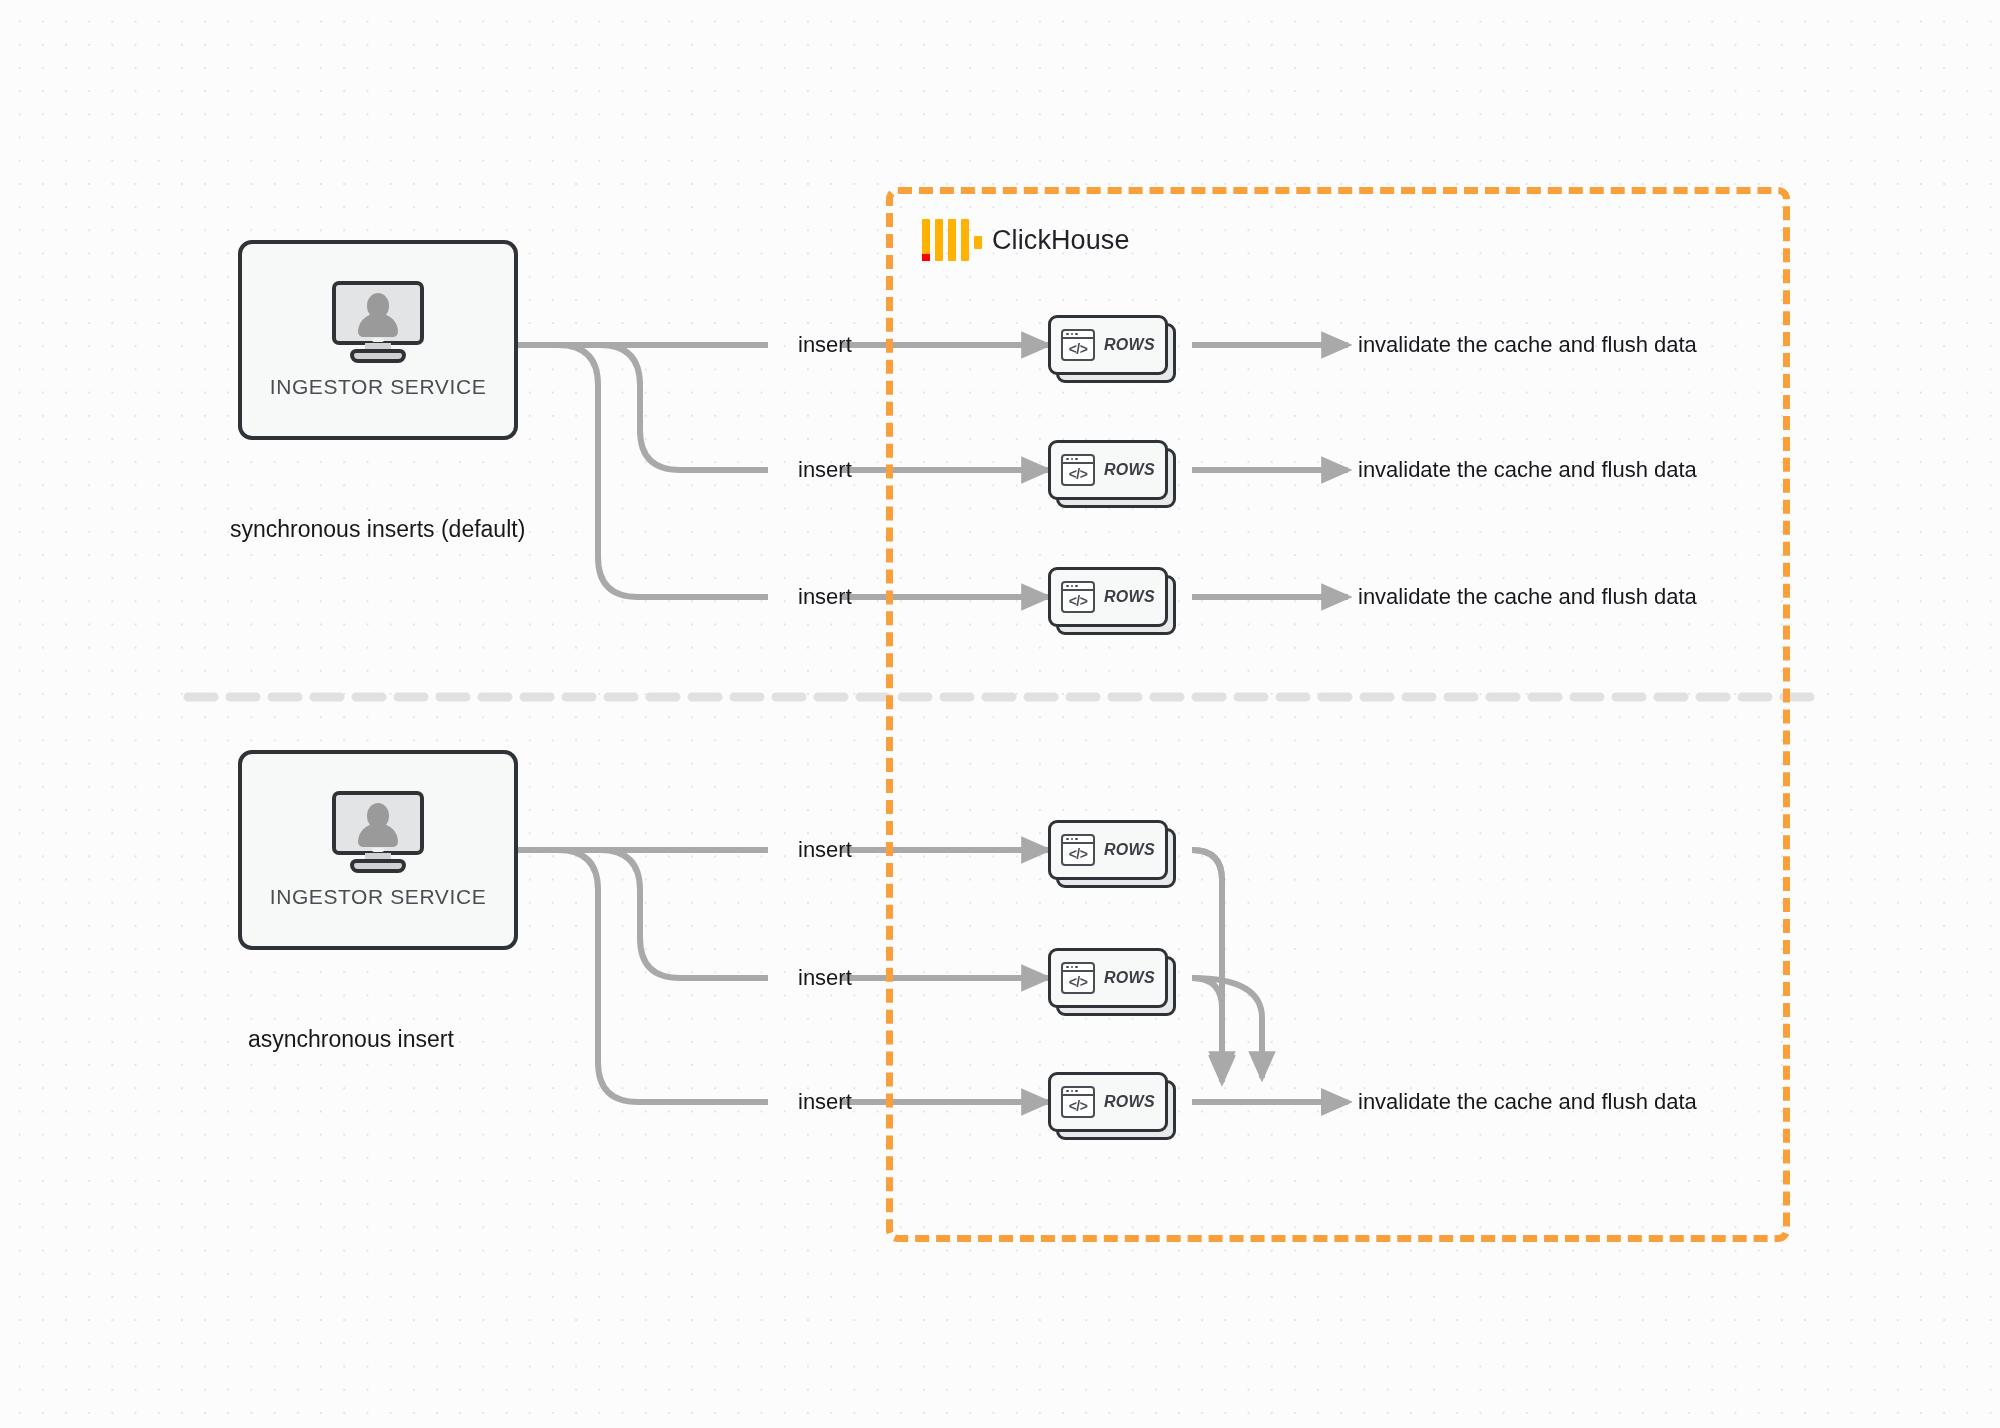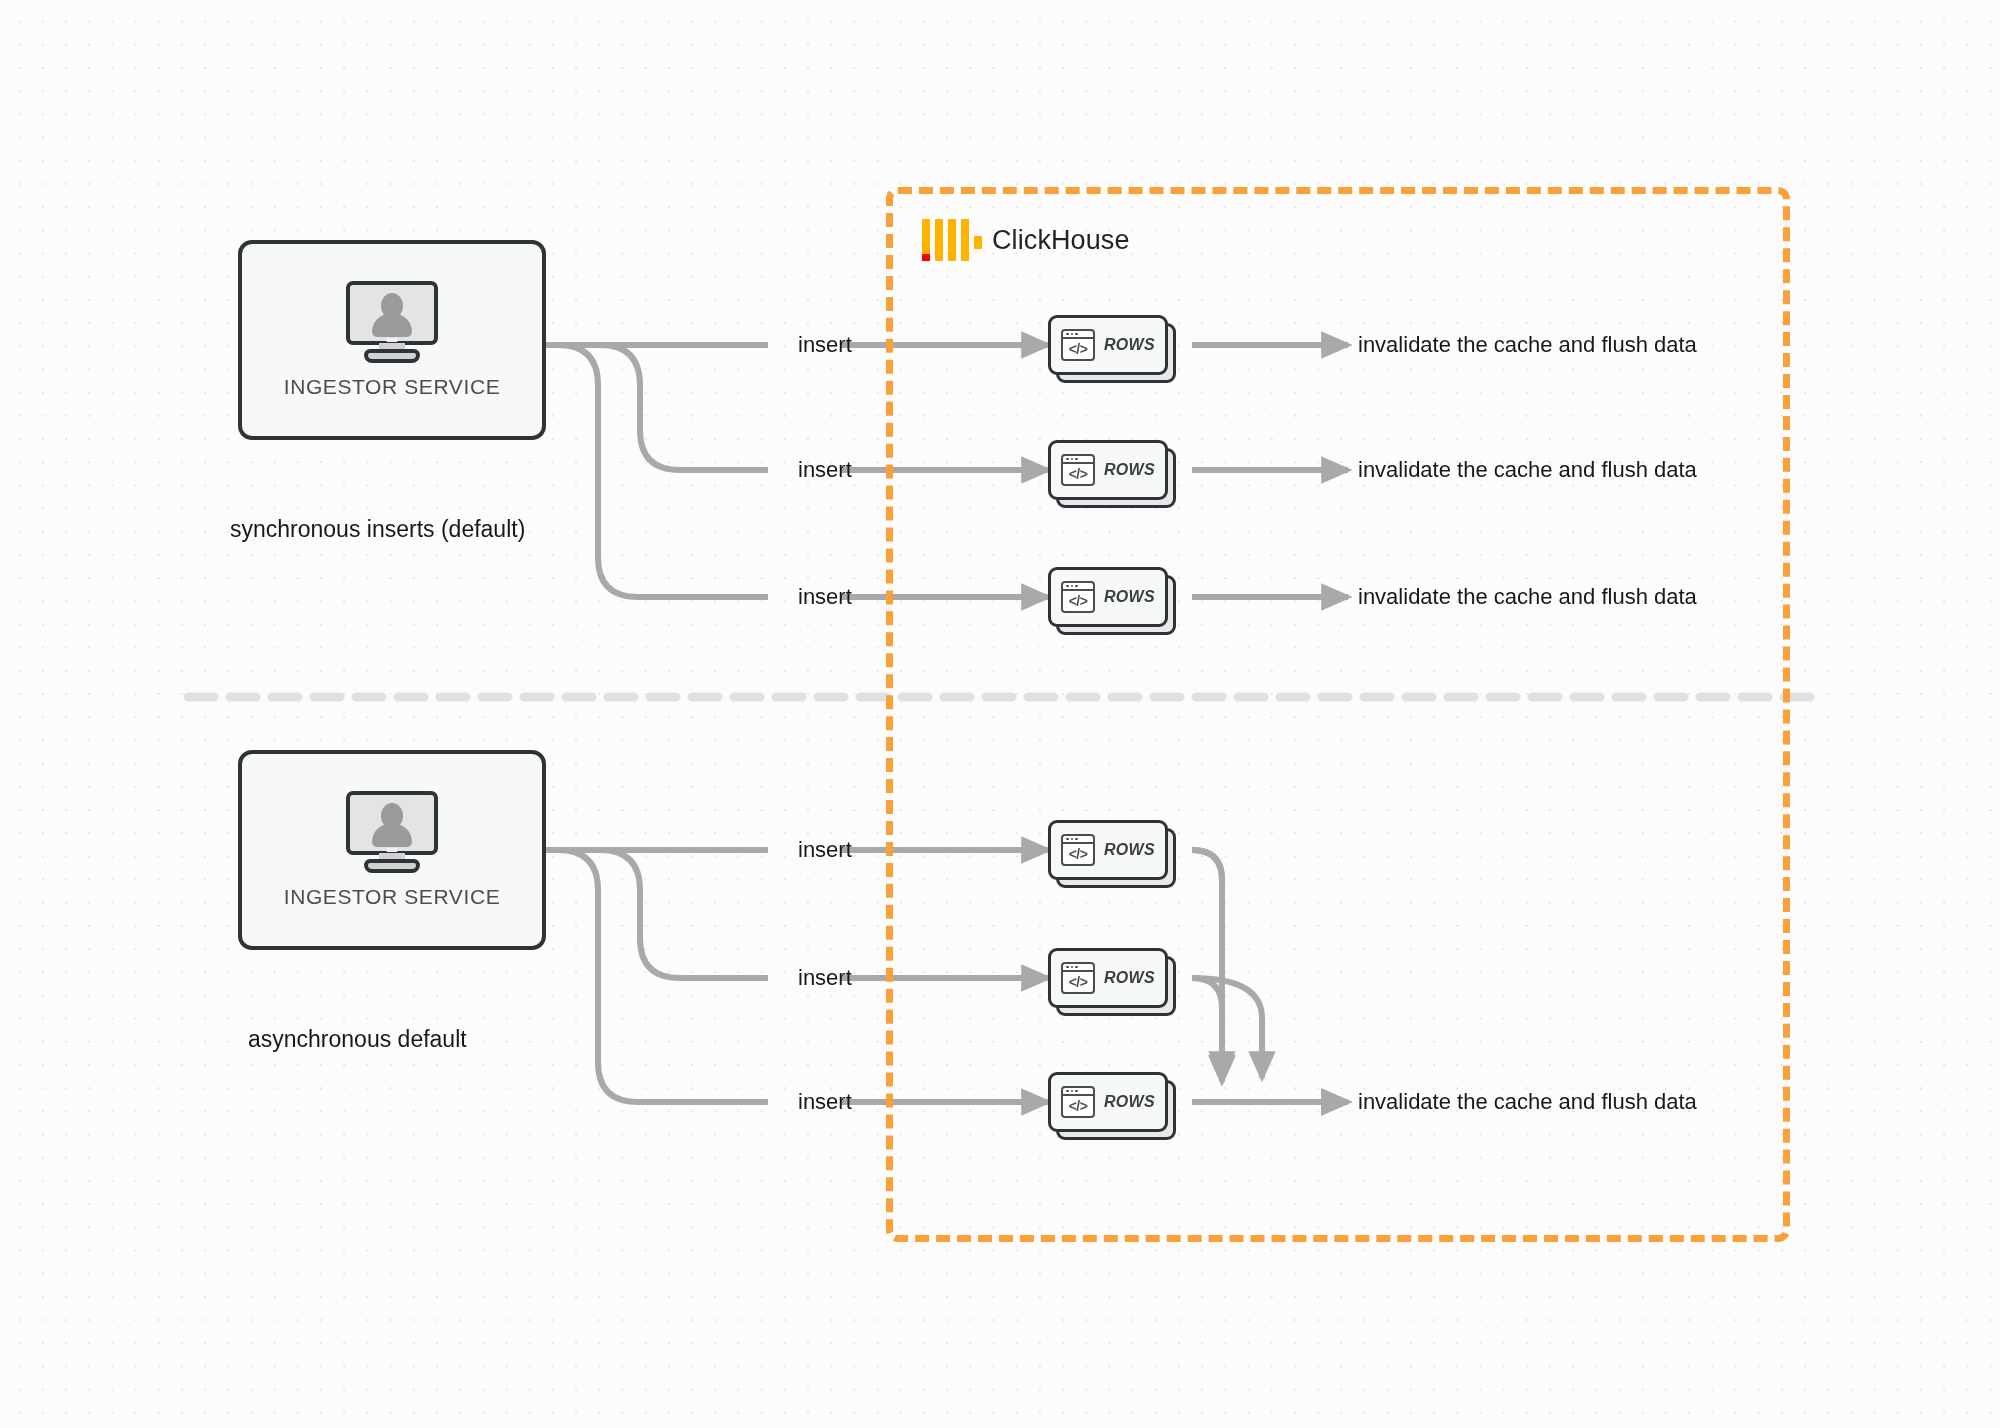--- a/index.html
+++ b/index.html
@@ -74,21 +74,21 @@
   .ch-name {
     font-size: 27px;
     color: #1f2227;
     letter-spacing: 0.1px;
     white-space: nowrap;
   }
 
   
   .ingestor {
     position: absolute;
-    width: 308px; height: 200px;
+    width: 280px; height: 200px;
     background: #f7f8f8;
     border: 4px solid #2f3337;
     border-radius: 14px;
     box-sizing: border-box;
     display: flex;
     flex-direction: column;
     align-items: center;
     justify-content: center;
   }
   .ingestor.sync { left: 238px; top: 240px; }
@@ -382,21 +382,21 @@
       <div class="monitor-screen"></div>
       <div class="person-head"></div>
       <div class="person-body"></div>
       <div class="monitor-dot"></div>
       <div class="monitor-neck"></div>
       <div class="monitor-base"></div>
     </div>
     <div class="ingestor-label">INGESTOR SERVICE</div>
   </div>
 
-  <div class="section-caption async">asynchronous default</div>
+  <div class="section-caption async">asynchronous insert</div>
 
   <div class="rows-card" style="left:1048px; top:820px;">
     <div class="rows-shadow"></div>
     <div class="rows-front">
       <div class="code-icon">
         <div class="bar">
             <i></i>
             <i></i>
             <i></i>
           </div>

